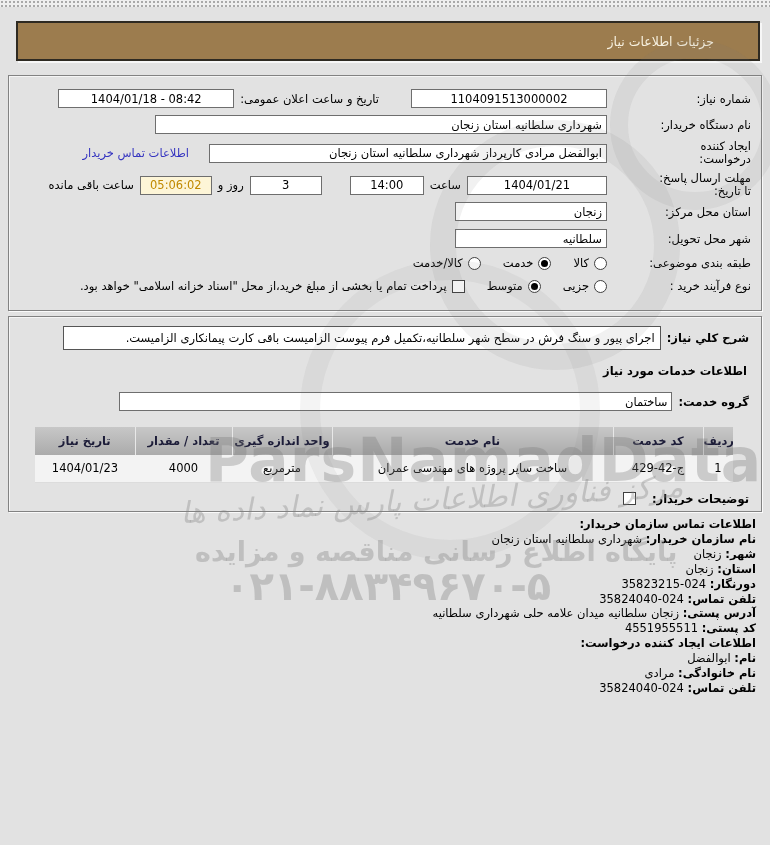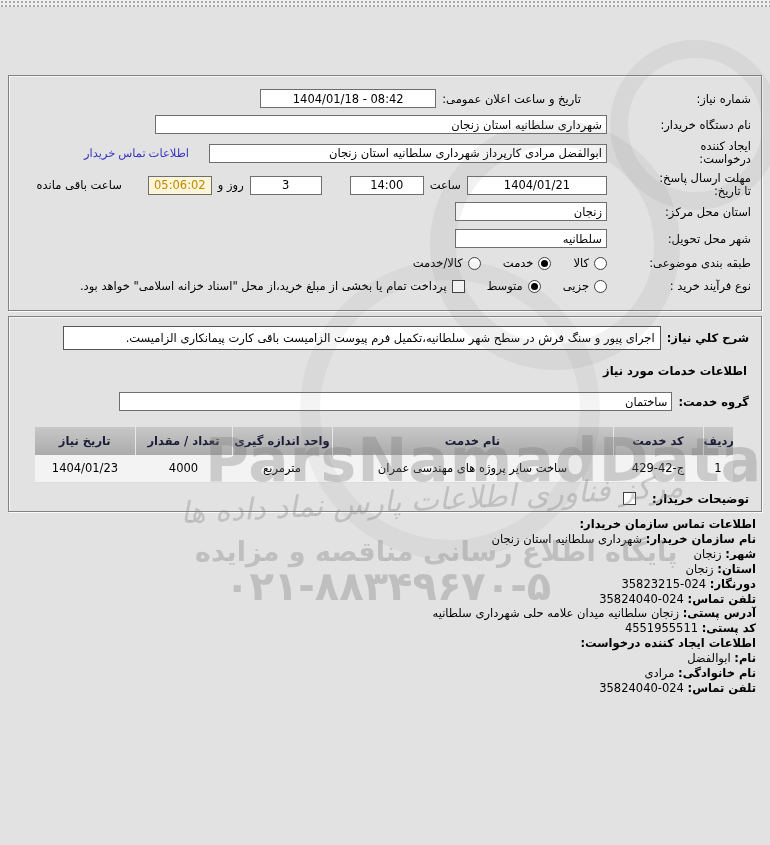--- a/index.html
+++ b/index.html
@@ -26,25 +26,25 @@
   .p2{top:316px;height:196px;padding:9px 12px 0 12px;}
   .frow{display:flex;align-items:center;gap:6px;font-size:11.5px;color:#000;}
   .lbl{white-space:nowrap;}
   .wlbl{width:138px;flex:none;}
   .twoline{display:flex;flex-direction:column;line-height:13px;}
   .tbox{height:19px;background:#fff;border:1px solid #6e6e6e;font-family:inherit;
         font-size:11.5px;color:#000;padding:0 4px;flex:none;}
   .tbox.center{text-align:center;}
   .tbox.rtl{direction:rtl;text-align:right;}
   .w195{width:196px;} .w175{width:176px;} .w452{width:452px;} .w398{width:398px;}
-  .w152{width:152px;} .wdate{width:140px;} .wtime{width:74px;} .wdays{width:72px;} .wcount{width:64px;margin-left:20px;}
+  .w152{width:152px;} .wdate{width:140px;} .wtime{width:74px;} .wdays{width:72px;} .wcount{width:72px;}
   .count{background:var(--countdown-bg);color:var(--countdown-fg);}
   .gap24{margin-right:22px;}
   .mb7{margin-bottom:7px;} .mb6{margin-bottom:6px;} .mb9{margin-bottom:9px;} .mb8{margin-bottom:8px;} .mb4{margin-bottom:4px;}
-  .link{color:var(--link);cursor:pointer;font-size:11.5px;margin-right:14px;white-space:nowrap;font-family:Liberation Serif, serif;}
+  .link{color:var(--link);cursor:pointer;font-size:11.5px;margin-right:14px;white-space:nowrap;}
   .radio{width:13px;height:13px;border-radius:50%;border:1px solid #3f3f3f;background:#fff;
          display:inline-block;position:relative;flex:none;cursor:pointer;}
   .radio.checked::after{content:"";position:absolute;inset:2px;background:#000;border-radius:50%;}
   .cbox{width:13px;height:13px;border:1px solid #3f3f3f;background:#fff;display:inline-block;flex:none;cursor:pointer;}
   .opt{display:flex;align-items:center;gap:5px;}
   .optgap{margin-right:16px;}
   .bold{font-weight:bold;}
   .descbox{flex:1;margin-left:42px;height:24px;background:#fff;border:1px solid #555;
            font-size:11.5px;display:flex;align-items:center;padding:0 5px;overflow:hidden;white-space:nowrap;}
   .heading2{font-weight:bold;font-size:11.5px;margin:14px 2px 8px 0;}
@@ -71,25 +71,29 @@
   .wm-slogan{left:195px;top:536px;font-size:27px;font-weight:bold;color:rgba(140,140,140,0.40);}
   .wm-phone{left:225px;top:563px;font-size:40px;font-weight:bold;color:rgba(135,135,135,0.38);}
 </style>
 </head>
 <body>
 
 <div class="screen">
 
   <div class="dots"></div>
 
+  <div class="titlebar">
+    <span>جزئیات اطلاعات نیاز</span>
+  </div>
 
   <div class="panel p1">
 
     <div class="frow mb7">
       <span class="lbl wlbl">شماره نیاز:</span>
+      <input class="tbox w195 center" dir="ltr" readonly="" value="1104091513000002" style="">
       <span class="lbl" style="margin-right:26px;">تاریخ و ساعت اعلان عمومی:</span>
       <input class="tbox w175 center" dir="ltr" readonly="" value="1404/01/18 - 08:42" style="">
     </div>
 
     <div class="frow mb6">
       <span class="lbl wlbl">نام دستگاه خریدار:</span>
       <input class="tbox w452 rtl" readonly="" value="شهرداری سلطانیه استان زنجان" style="">
     </div>
 
     <div class="frow mb6">

